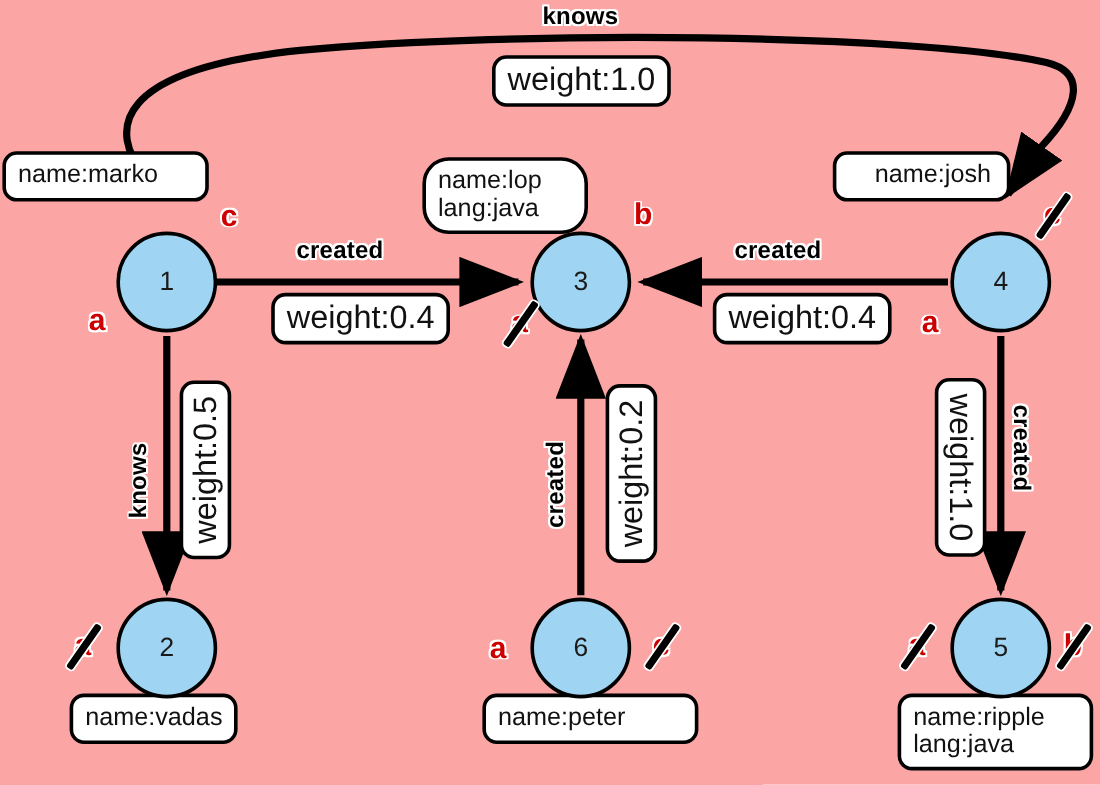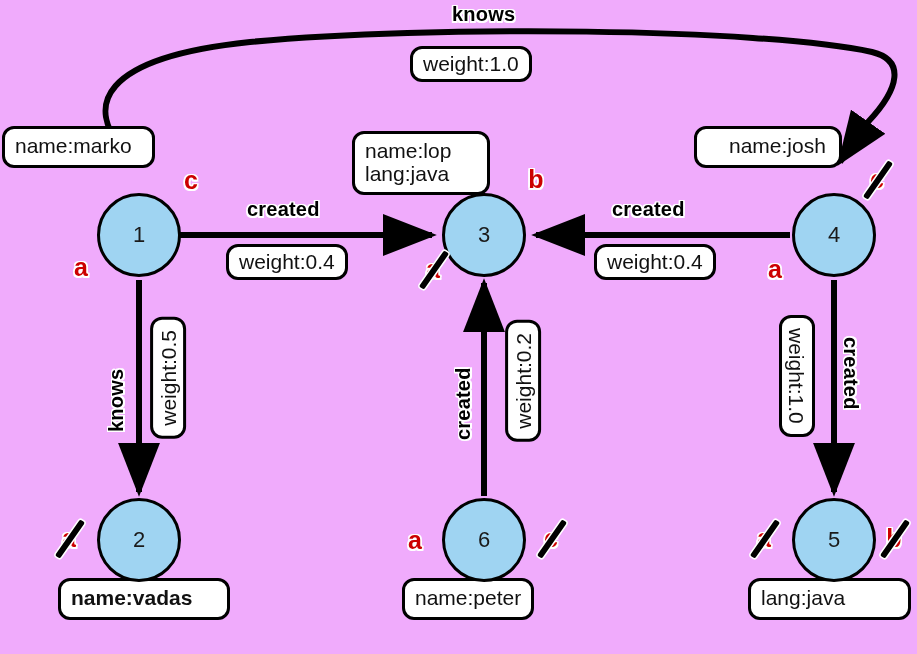--- a/index.html
+++ b/index.html
@@ -7,21 +7,21 @@
     padding: 0;
     background: #ffffff;
   }
   body {
     font-family: "Liberation Sans", sans-serif;
   }
   #canvas {
     position: relative;
     width: 917px;
     height: 654px;
-    background: #f0abfc;
+    background: #fca5a5;
     overflow: hidden;
   }
   #graph-svg {
     position: absolute;
     left: 0;
     top: 0;
     width: 917px;
     height: 654px;
   }
   
@@ -54,21 +54,21 @@
     box-sizing: border-box;
   }
   .propbox .pline { display: block; }
   
   .weightchip {
     position: absolute;
     background: #ffffff;
     border: 3px solid #000000;
     border-radius: 12px;
     padding: 3px 10px 4px 10px;
-    font-size: 21px;
+    font-size: 27px;
     line-height: 1.1;
     color: #111111;
     white-space: nowrap;
     z-index: 5;
     box-sizing: border-box;
   }
   .weightchip.vert-up {
     writing-mode: vertical-rl;
     transform: rotate(180deg);
     padding: 10px 4px 10px 3px;
@@ -173,42 +173,43 @@
   <div class="weightchip" style="left:226px; top:244px;">weight:0.4</div>
 
   <div class="weightchip" style="left:594px; top:244px;">weight:0.4</div>
 
   <div class="weightchip vert-up" style="left:150px; top:317px;">weight:0.5</div>
 
   <div class="weightchip vert-up" style="left:505px; top:320px;">weight:0.2</div>
 
   <div class="weightchip vert-down" style="left:779px; top:315px;">weight:1.0</div>
 
-  <div class="propbox" style="left:2px; top:126px; width:153px;">
+  <div class="propbox" style="left:2px; top:126px; width:172px;">
     <span class="pline">name:marko</span>
   </div>
 
-  <div class="propbox" style="left:58px; top:578px; width:172px;font-weight:bold;">
+  <div class="propbox" style="left:58px; top:578px; width:140px;">
     <span class="pline">name:vadas</span>
   </div>
 
-  <div class="propbox" style="left:352px; top:131px; width:138px;">
+  <div class="propbox" style="left:352px; top:131px; width:138px;border-radius:22px;">
     <span class="pline">name:lop</span>
     <span class="pline">lang:java</span>
   </div>
 
   <div class="propbox" style="left:694px; top:126px; width:148px;padding-left:32px;">
     <span class="pline">name:josh</span>
   </div>
 
   <div class="propbox" style="left:748px; top:578px; width:163px;">
+    <span class="pline">name:ripple</span>
     <span class="pline">lang:java</span>
   </div>
 
-  <div class="propbox" style="left:402px; top:578px; width:132px;">
+  <div class="propbox" style="left:402px; top:578px; width:180px;">
     <span class="pline">name:peter</span>
   </div>
 
   <div class="node" style="left:97px; top:193px; width:84px; height:84px;">1</div>
 
   <div class="node" style="left:97px; top:498px; width:84px; height:84px;">2</div>
 
   <div class="node" style="left:442px; top:193px; width:84px; height:84px;">3</div>
 
   <div class="node" style="left:792px; top:193px; width:84px; height:84px;">4</div>

